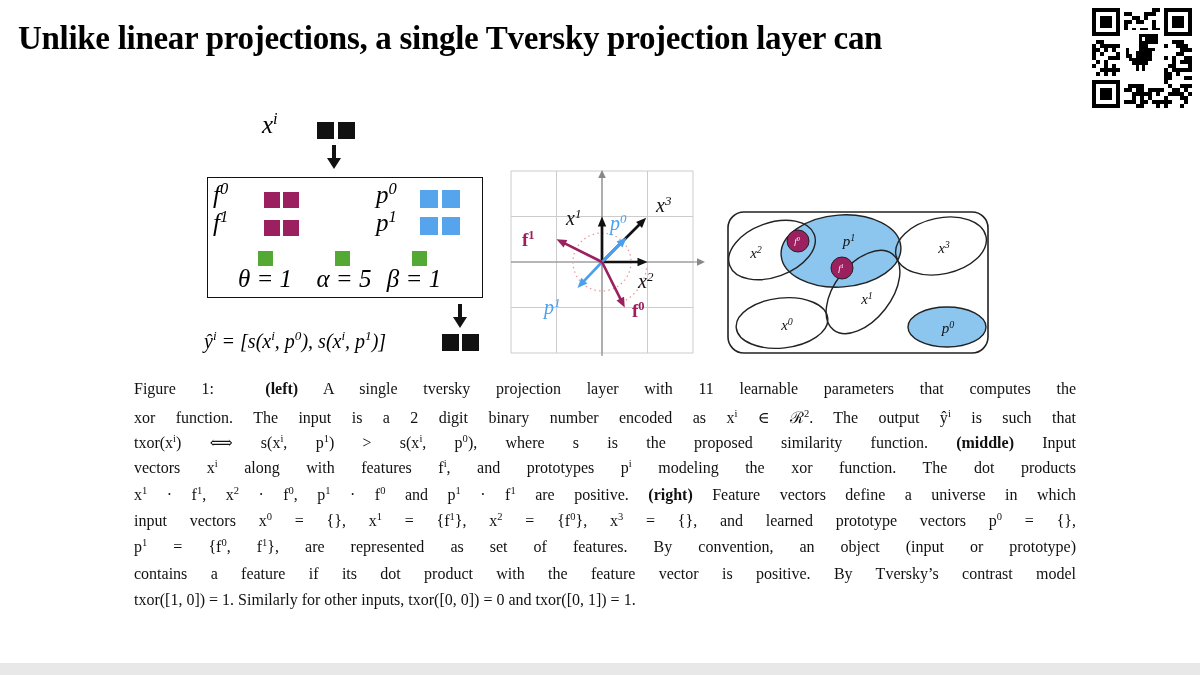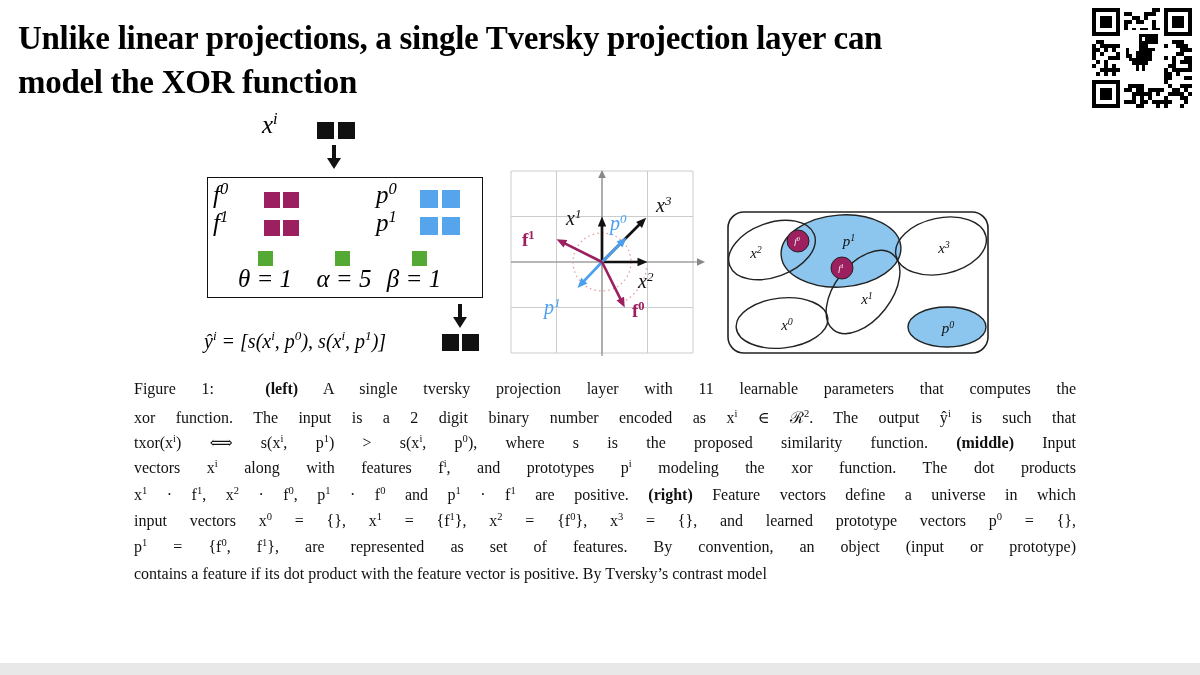--- a/index.html
+++ b/index.html
@@ -26,21 +26,20 @@
           font-weight:700;font-size:15px;color:var(--footer-gray);}
   svg{position:absolute;}
 </style>
 </head>
 <body>
 
 <div class="slide">
 
   <div class="title">
     <div>Unlike linear projections, a single Tversky projection layer can</div>
-    <div>model the XOR function</div>
   </div>
 
   <svg id="qr" style="left:1092px;top:8px" width="100" height="100" shape-rendering="crispEdges">
       <rect x="0" y="0" width="100" height="100" fill="#fff"></rect>
       <rect x="60" y="0" width="4" height="4" fill="#000"></rect>
       <rect x="64" y="0" width="4" height="4" fill="#000"></rect>
       <rect x="32" y="4" width="4" height="4" fill="#000"></rect>
       <rect x="36" y="4" width="4" height="4" fill="#000"></rect>
       <rect x="52" y="4" width="4" height="4" fill="#000"></rect>
       <rect x="56" y="4" width="4" height="4" fill="#000"></rect>
@@ -354,16 +353,17 @@
 
   <div id="caption">
       <div class="cap-line">Figure 1:&nbsp; <b>(left)</b> A single tversky projection layer with 11 learnable parameters that computes the</div>
       <div class="cap-line">xor function. The input is a 2 digit binary number encoded as x<sup>i</sup> ∈ ℛ<sup>2</sup>. The output ŷ<sup>i</sup> is such that</div>
       <div class="cap-line">txor(x<sup>i</sup>) ⟺ s(x<sup>i</sup>, p<sup>1</sup>) &gt; s(x<sup>i</sup>, p<sup>0</sup>), where s is the proposed similarity function. <b>(middle)</b> Input</div>
       <div class="cap-line">vectors x<sup>i</sup> along with features f<sup>i</sup>, and prototypes p<sup>i</sup> modeling the xor function. The dot products</div>
       <div class="cap-line">x<sup>1</sup> · f<sup>1</sup>, x<sup>2</sup> · f<sup>0</sup>, p<sup>1</sup> · f<sup>0</sup> and p<sup>1</sup> · f<sup>1</sup> are positive. <b>(right)</b> Feature vectors define a universe in which</div>
       <div class="cap-line">input vectors x<sup>0</sup> = {}, x<sup>1</sup> = {f<sup>1</sup>}, x<sup>2</sup> = {f<sup>0</sup>}, x<sup>3</sup> = {}, and learned prototype vectors p<sup>0</sup> = {},</div>
       <div class="cap-line">p<sup>1</sup> = {f<sup>0</sup>, f<sup>1</sup>}, are represented as set of features. By convention, an object (input or prototype)</div>
       <div class="cap-line">contains a feature if its dot product with the feature vector is positive. By Tversky’s contrast model</div>
+      <div class="cap-line">txor([1, 0]) = 1. Similarly for other inputs, txor([0, 0]) = 0 and txor([0, 1]) = 1.</div>
     </div>
 
   <div class="footer">© 2025 MKBD</div>
 </div>
 
 </body></html>

